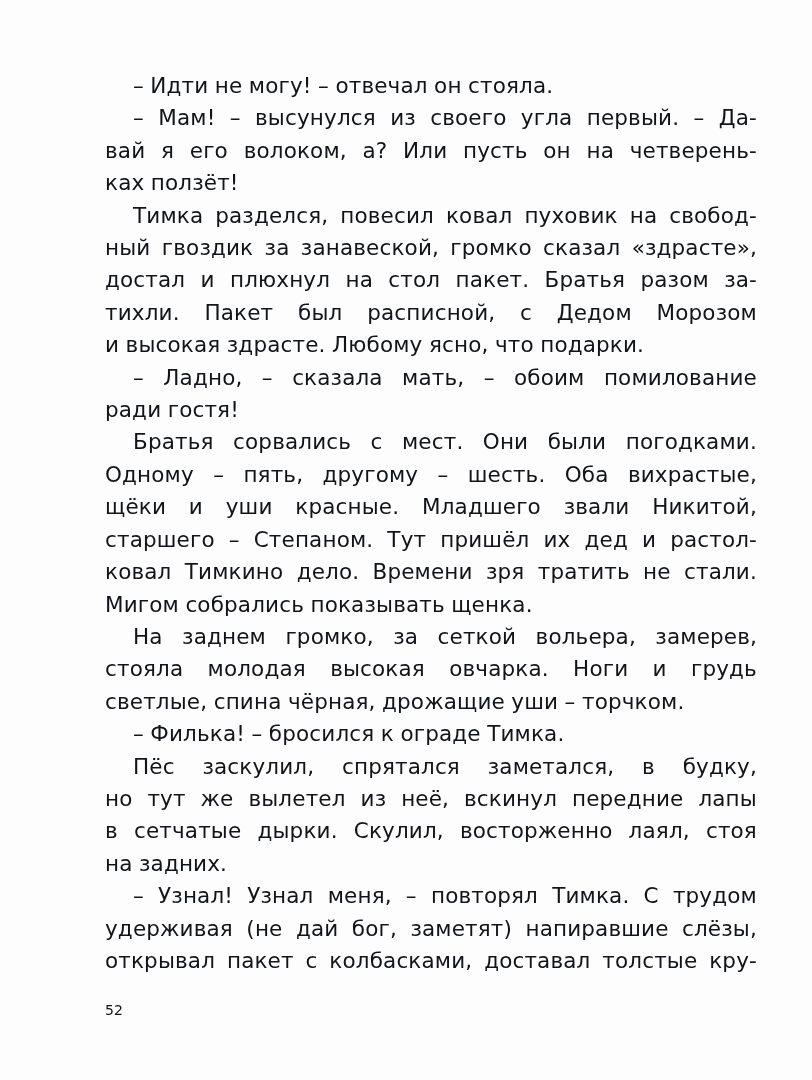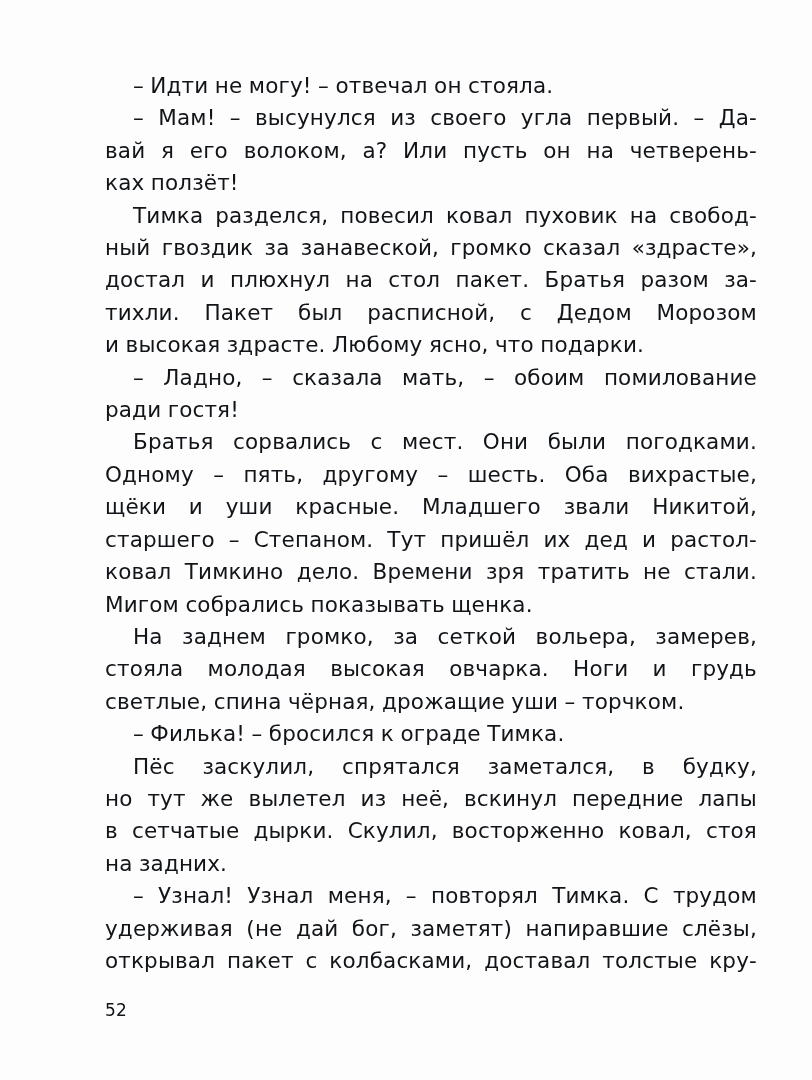--- a/index.html
+++ b/index.html
@@ -46,21 +46,21 @@
     margin-left: 0.30em;
   }
   .para + .para {
     margin-top: 0px;
   }
   .page-number {
     position: absolute;
     left: 105px;
     top: 996px;
     color: #111418;
-    font-size: 17px;
+    font-size: 14px;
     line-height: 28px;
     letter-spacing: 0.2px;
   }
 </style>
 </head>
 <body>
 
 <div class="page">
 
   <div class="text-block" id="text-block">
@@ -287,21 +287,21 @@
           <span class="w">вскинул</span>
           <span class="w">передние</span>
           <span class="w">лапы</span>
         </span>
         <span class="line-wrap" aria-label="в сетчатые дырки. Скулил, восторженно лаял, стоя">
           <span class="w">в</span>
           <span class="w">сетчатые</span>
           <span class="w">дырки.</span>
           <span class="w">Скулил,</span>
           <span class="w">восторженно</span>
-          <span class="w">ковал,</span>
+          <span class="w">лаял,</span>
           <span class="w">стоя</span>
         </span>
         <span class="line-wrap ragged" aria-label="на задних.">
           <span class="w">на</span>
           <span class="w">задних.</span>
         </span>
       </p>
       <p class="para">
         <span class="line-wrap lead" aria-label="– Узнал! Узнал меня, – повторял Тимка. С трудом">
           <span class="w">–</span>

